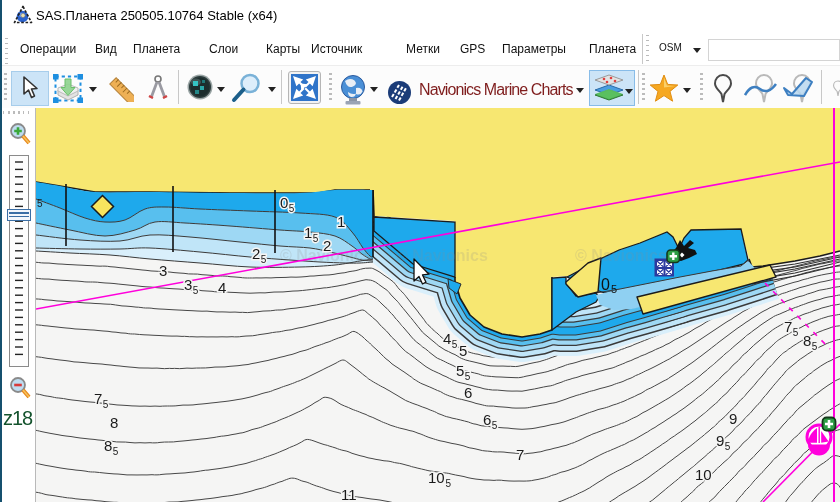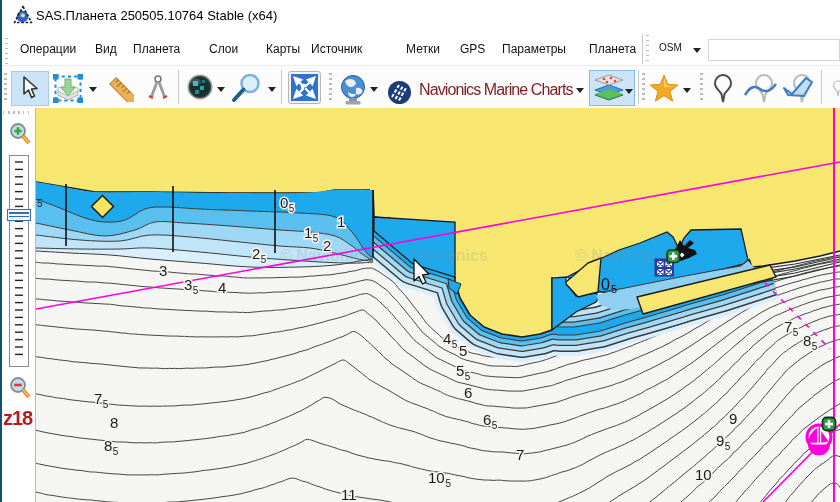--- a/index.html
+++ b/index.html
@@ -188,21 +188,21 @@
  </svg>
  <div style="position:absolute;left:5px;top:101px;width:24px;height:12px;background:#f2f6fb;border:1px solid #3a6ea5"></div>
  <div style="position:absolute;left:7px;top:104px;width:20px;height:1.6px;background:#3a6ea5"></div>
  <div style="position:absolute;left:7px;top:107.5px;width:20px;height:1.6px;background:#3a6ea5"></div>
  <svg style="position:absolute;left:7px;top:268px" width="22" height="24" viewBox="0 0 22 24">
   <circle cx="9" cy="9" r="7" fill="#bfdcf0" stroke="#8a8a8a" stroke-width="1.8"></circle>
   <path d="M5.2,9 h7.6" stroke="#d83a3a" stroke-width="2.6"></path>
   <path d="M14,14 L20,21" stroke="#e8871e" stroke-width="4"></path>
   <path d="M14,14 L20,21" stroke="#f6c35a" stroke-width="1.6"></path>
  </svg>
- <div style="position:absolute;left:1px;top:299px;font-size:20px;font-weight:bold;color:#b91c1c;letter-spacing:-1px">z18</div>
+ <div style="position:absolute;left:1px;top:299px;font-size:20px;font-weight:normal;color:#14532d;letter-spacing:-1px">z18</div>
 </div>
 <svg width="804" height="394" viewBox="36 108 804 394" style="position:absolute;left:36px;top:108px">
 <rect x="36" y="108" width="804" height="394" fill="#f5f5f4"></rect>
 <g fill="none" stroke="#474747" stroke-width="1">
 <path d="M34.0,262.2 C36,262 41,263 44.0,263.0 C47,263 51,263 54.0,263.6 C57,264 59,264 62.0,264.1 C65,264 69,265 72.0,264.7 C75,265 79,265 82.0,265.2 C85,265 89,266 92.0,265.7 C95,266 97,266 100.0,266.2 C103,266 107,266 110.0,266.7 C113,267 117,267 120.0,267.7 C123,268 125,268 128.0,268.5 C131,269 135,269 138.0,269.5 C141,270 143,270 146.0,270.3 C149,271 153,271 156.0,271.2 C159,271 163,272 166.0,271.9 C169,272 171,272 174.0,272.6 C177,273 181,273 184.0,273.3 C187,274 190,274 193.2,274.0 C196,274 199,274 202.0,274.7 C205,275 209,275 212.0,275.4 C215,276 217,276 220.4,276.0 C223,276 227,276 230.0,276.7 C233,277 237,277 240.0,277.4 C243,278 247,278 249.6,278.0 C252,278 253,278 256.0,277.9 C259,278 263,278 266.0,277.8 C269,278 273,278 276.0,277.6 C279,278 283,277 286.0,277.4 C289,277 293,277 296.0,277.2 C299,277 303,277 306.0,276.6 C309,276 311,276 314.0,276.0 C317,276 321,275 324.0,275.1 C327,275 331,275 334.0,274.3 C337,274 339,273 342.0,273.0 C345,273 347,272 350.0,271.5 C353,271 355,271 358.1,270.0 C361,269 365,268 368.0,268.2 C371,268 372,268 374.0,269.0 C376,270 378,271 380.0,272.3 C382,274 384,275 386.0,276.6 C388,278 390,279 392.0,280.9 C394,282 395,284 396.8,286.0 C398,288 400,290 402.0,291.8 C404,294 405,295 406.0,296.5 C407,298 409,300 410.3,302.0 C412,304 413,306 415.0,308.0 C417,310 418,312 419.6,314.0 C421,316 423,318 424.0,319.6 C425,321 426,323 428.0,324.8 C430,327 432,328 433.4,330.0 C435,332 436,332 438.1,334.0 C440,336 442,338 444.0,339.1 C446,341 448,342 450.0,343.0 C452,344 454,345 456.1,346.0 C458,347 462,349 464.0,349.9 C466,351 468,352 470.0,352.4 C472,353 475,354 478.0,354.2 C481,355 483,356 486.0,356.1 C489,357 493,357 496.0,357.4 C499,358 503,357 506.0,357.5 C509,358 513,358 516.0,357.5 C519,357 521,356 524.0,355.6 C527,355 529,354 532.0,353.6 C535,353 537,352 540.0,351.6 C543,351 545,350 548.0,348.6 C551,348 553,347 555.1,346.0 C557,345 560,344 562.0,343.7 C564,343 567,342 570.0,341.2 C573,340 575,340 578.0,338.8 C581,338 583,338 586.0,337.0 C589,336 591,336 594.0,335.0 C597,334 599,334 602.0,333.1 C605,332 607,331 610.0,330.5 C613,330 615,329 617.5,328.0 C620,327 622,327 624.0,325.8 C626,325 629,324 632.0,323.2 C635,322 637,321 640.0,320.6 C643,320 645,319 647.8,318.0 C650,317 652,317 654.0,315.8 C656,315 659,314 662.0,312.9 C665,312 668,311 669.9,310.0 C672,309 674,309 676.0,307.8 C678,307 682,306 684.0,304.6 C686,304 688,303 690.4,302.0 C693,301 696,300 698.0,299.0 C700,298 703,297 705.4,296.0 C708,295 710,294 712.0,293.3 C714,292 718,291 720.0,290.2 C722,289 724,289 726.0,287.8 C728,287 732,286 734.0,284.6 C736,284 739,283 741.0,282.0 C743,281 746,280 748.0,279.4 C750,278 753,277 756.0,276.5 C759,276 761,275 764.0,274.1 C767,273 769,273 772.0,272.1 C775,271 777,271 780.0,270.1 C783,269 785,269 788.0,268.0 C791,267 793,267 795.9,266.0 C799,265 801,265 803.7,264.0 C806,263 809,263 811.6,262.0 C814,261 817,261 820.0,260.1 C823,260 825,259 828.0,258.5 C831,258 834,257 836.0,257.0 C838,257 841,257 842.0,256.5 "></path>
 <path d="M34.0,278.3 C36,278 41,279 44.0,279.0 C47,279 51,279 54.0,279.7 C57,280 59,280 62.0,280.3 C65,280 69,281 72.0,280.9 C75,281 79,281 82.0,281.5 C85,282 87,282 90.4,282.0 C93,282 97,282 100.0,282.5 C103,283 107,283 110.0,283.2 C113,283 115,284 118.1,284.0 C121,284 125,285 128.0,285.0 C131,285 135,286 138.0,286.0 C141,286 143,287 146.0,286.8 C149,287 153,287 156.0,287.6 C159,288 161,288 164.0,288.1 C167,288 171,289 174.0,288.8 C177,289 181,289 184.0,289.5 C187,290 189,290 192.0,290.1 C195,290 199,290 202.0,290.7 C205,291 209,291 212.0,291.3 C215,292 219,292 222.0,291.9 C225,292 227,292 230.0,292.3 C233,292 237,293 240.0,292.8 C243,293 247,293 250.0,293.2 C253,293 257,293 260.0,292.8 C263,293 267,293 270.0,292.4 C273,292 275,292 278.0,292.0 C281,292 285,292 288.0,291.5 C291,291 295,291 298.0,290.9 C301,291 304,290 306.8,290.0 C310,290 313,289 316.0,288.9 C319,289 321,288 324.0,287.9 C327,288 331,287 334.0,286.6 C337,286 339,286 342.0,285.1 C345,285 347,284 350.0,283.3 C353,283 355,282 358.0,281.5 C361,281 363,280 366.0,279.7 C369,280 372,280 374.0,281.4 C376,282 378,284 380.0,285.3 C382,287 384,288 386.0,289.5 C388,291 389,292 390.3,294.0 C392,296 394,298 396.0,299.9 C398,302 399,303 400.0,304.6 C401,306 403,308 404.5,310.0 C406,312 408,314 409.4,316.0 C411,318 413,320 414.0,321.7 C415,323 417,325 418.0,326.7 C419,328 421,330 422.3,332.0 C424,334 426,335 428.0,336.9 C430,339 432,340 434.0,341.9 C436,343 437,345 438.8,346.0 C441,347 443,349 445.0,350.0 C447,351 450,352 452.0,353.4 C454,354 456,355 458.0,356.4 C460,358 463,359 465.7,360.0 C468,361 471,361 474.0,362.0 C477,363 479,363 482.0,363.9 C485,365 487,365 490.0,365.8 C493,366 495,366 498.0,366.1 C501,366 505,366 508.0,366.3 C511,366 515,367 518.0,366.3 C521,366 523,365 526.0,364.5 C529,364 531,363 534.0,362.7 C537,362 539,362 542.0,360.8 C545,360 548,359 550.0,358.1 C552,357 554,357 556.0,356.0 C558,355 561,354 564.0,353.2 C567,352 569,352 572.0,350.9 C575,350 577,349 580.0,348.5 C583,348 585,347 588.0,346.7 C591,346 593,345 596.0,344.8 C599,344 601,344 604.0,342.8 C607,342 610,341 612.0,340.2 C614,339 616,339 618.3,338.0 C621,337 623,336 626.0,335.3 C629,334 632,333 634.0,332.4 C636,332 638,331 640.8,330.0 C643,329 645,328 648.0,327.4 C651,326 654,325 656.0,324.3 C658,323 660,323 662.0,321.9 C664,321 668,320 670.0,318.6 C672,318 674,317 676.3,316.0 C679,315 682,314 684.0,312.6 C686,312 688,311 690.0,309.9 C692,309 696,307 698.0,306.3 C700,305 702,305 704.0,303.6 C706,303 710,301 712.0,300.1 C714,299 716,298 718.0,297.4 C720,296 723,295 725.8,294.0 C728,293 730,292 732.0,291.3 C734,290 737,289 739.8,288.0 C742,287 744,286 746.0,285.5 C748,285 752,283 754.0,282.3 C756,281 758,281 760.0,280.0 C762,279 765,279 768.0,277.8 C771,277 773,276 776.0,275.7 C779,275 781,274 784.0,273.5 C787,273 789,272 792.0,271.3 C795,271 797,270 800.0,269.2 C803,268 805,268 808.0,267.1 C811,266 813,266 816.0,265.1 C819,264 821,264 824.0,263.5 C827,263 829,262 832.0,261.9 C835,261 840,261 842.0,260.7 "></path>
 <path d="M34.0,298.8 C36,299 41,299 44.0,299.7 C47,300 49,300 52.0,300.3 C55,301 59,301 62.0,301.2 C65,301 69,302 72.0,301.9 C75,302 77,302 80.0,302.5 C83,303 87,303 90.0,303.1 C93,303 97,304 100.0,303.7 C103,304 105,304 108.0,304.2 C111,304 115,305 118.0,305.3 C121,306 123,306 126.0,306.1 C129,306 133,307 136.0,307.1 C139,307 143,308 145.6,308.0 C149,308 151,308 154.0,308.6 C157,309 161,309 164.0,309.2 C167,309 171,310 174.0,309.8 C177,310 179,310 182.0,310.2 C185,310 189,311 192.0,310.7 C195,311 199,311 202.0,311.2 C205,311 209,311 212.0,311.6 C215,312 219,312 222.0,311.9 C225,312 227,312 230.0,312.2 C233,312 237,312 240.0,312.4 C243,312 247,313 250.0,312.4 C253,312 255,312 258.0,311.7 C261,311 265,311 268.0,310.9 C271,311 275,310 277.7,310.0 C281,310 283,310 286.0,309.2 C289,309 293,308 296.0,308.1 C299,308 301,307 304.0,307.0 C307,307 309,306 312.0,305.6 C315,305 318,305 320.6,304.0 C324,303 327,303 330.0,302.3 C333,302 335,301 338.0,300.8 C341,300 343,299 346.0,298.6 C349,298 351,297 354.0,296.3 C357,296 360,294 362.0,294.1 C364,294 366,293 368.6,294.0 C371,295 373,297 375.3,298.0 C377,299 378,300 380.0,302.1 C382,304 384,306 386.0,307.8 C388,309 388,310 390.0,312.1 C392,314 394,316 395.2,318.0 C397,320 399,322 400.0,323.4 C401,325 402,326 404.0,328.0 C406,330 407,332 409.1,334.0 C411,336 412,338 414.0,339.7 C416,341 417,343 419.1,344.0 C421,345 422,347 424.2,348.0 C426,349 428,351 430.0,352.7 C432,354 434,356 436.0,357.3 C438,359 440,359 442.0,360.3 C444,361 447,363 449.7,364.0 C452,365 454,366 456.0,367.1 C458,368 460,369 462.5,370.0 C465,371 468,371 470.6,372.0 C473,373 476,373 478.8,374.0 C481,375 484,376 486.7,376.0 C490,376 493,377 496.0,376.9 C499,377 503,377 506.0,377.3 C509,377 513,378 516.0,377.7 C519,378 523,377 526.0,376.2 C529,376 531,375 534.0,374.5 C537,374 539,373 542.0,372.8 C545,372 547,372 550.0,370.7 C553,370 556,369 557.9,368.0 C560,367 562,367 564.0,365.9 C566,365 569,364 572.0,363.5 C575,363 577,362 580.0,361.2 C583,360 585,360 588.0,359.2 C591,359 593,358 596.0,357.3 C599,357 601,356 604.0,355.3 C607,355 609,354 612.0,352.8 C615,352 618,351 619.9,350.0 C622,349 624,349 626.0,347.7 C628,347 632,346 634.0,344.6 C636,344 638,343 640.7,342.0 C643,341 646,340 648.0,339.1 C650,338 653,337 655.5,336.0 C658,335 660,334 662.0,333.1 C664,332 666,331 668.7,330.0 C671,329 674,328 676.0,326.6 C678,326 680,325 682.0,323.7 C684,323 687,321 689.3,320.0 C692,319 694,318 696.0,316.6 C698,316 700,315 702.0,313.5 C704,312 707,311 708.9,310.0 C711,309 714,308 716.0,306.5 C718,305 720,305 722.0,303.5 C724,302 727,301 729.1,300.0 C731,299 734,298 736.0,296.7 C738,296 740,295 742.0,293.9 C744,293 748,291 750.0,290.4 C752,289 754,289 756.0,287.8 C758,287 761,286 764.0,284.7 C767,284 769,283 772.0,282.4 C775,282 777,281 780.0,280.1 C783,279 785,279 787.1,278.0 C789,277 792,277 794.2,276.0 C797,275 799,275 802.0,273.9 C805,273 807,272 810.0,271.8 C813,271 815,270 818.0,269.7 C821,269 824,269 826.8,268.0 C830,267 833,267 836.0,266.3 C839,266 841,266 842.0,265.8 "></path>
 <path d="M34.0,324.5 C36,325 41,325 44.0,325.7 C47,326 49,326 52.0,326.5 C55,327 59,327 62.0,327.6 C65,328 67,328 70.0,328.3 C73,329 77,329 80.0,329.2 C83,329 87,330 90.0,329.9 C93,330 95,330 98.0,330.5 C101,331 105,331 108.0,331.3 C111,332 113,332 116.0,332.2 C119,333 123,333 126.0,333.2 C129,334 132,334 134.6,334.0 C138,334 141,335 144.0,334.8 C147,335 151,335 154.0,335.3 C157,335 161,336 164.0,335.8 C167,336 169,336 172.0,336.1 C175,336 179,336 182.0,336.4 C185,336 189,337 192.0,336.7 C195,337 199,337 202.0,336.8 C205,337 209,337 212.0,336.9 C215,337 219,337 222.0,336.8 C225,337 229,337 232.0,336.7 C235,337 239,337 242.0,336.4 C245,336 247,336 250.0,335.9 C253,336 257,335 260.0,334.5 C263,334 265,334 268.0,333.4 C271,333 274,332 276.6,332.0 C280,332 283,331 286.0,330.4 C289,330 291,330 294.0,329.0 C297,328 299,328 302.0,327.4 C305,327 307,326 310.0,325.4 C313,325 315,324 318.0,323.3 C321,323 323,322 326.0,321.2 C329,320 331,320 334.0,319.1 C337,318 339,318 342.0,316.9 C345,316 348,315 350.0,314.0 C352,313 354,313 356.0,311.9 C358,311 361,310 362.7,310.0 C365,310 367,313 368.5,314.0 C370,315 372,317 374.0,318.7 C376,320 378,322 379.3,324.0 C381,326 382,327 384.0,328.7 C386,330 387,332 389.1,334.0 C391,336 392,338 394.0,339.3 C396,341 397,342 398.4,344.0 C400,346 402,348 404.0,349.9 C406,352 408,353 409.3,354.0 C411,355 413,357 414.7,358.0 C416,359 418,361 420.0,362.1 C422,364 424,365 426.0,366.7 C428,368 430,369 432.0,370.2 C434,371 438,373 440.0,373.8 C442,375 444,376 446.0,376.6 C448,378 451,379 452.9,380.0 C455,381 457,382 460.0,382.7 C463,383 465,384 468.0,384.6 C471,385 473,386 476.0,386.7 C479,387 481,388 484.0,388.8 C487,389 490,390 492.5,390.0 C496,390 499,390 502.0,390.5 C505,391 509,391 512.0,391.1 C515,391 519,391 522.0,391.2 C525,391 527,390 530.0,389.7 C533,389 536,389 538.9,388.0 C542,387 545,387 548.0,386.2 C551,386 554,385 556.0,384.0 C558,383 560,383 562.0,382.0 C564,381 567,380 570.0,379.3 C573,378 575,378 578.0,377.0 C581,376 583,375 586.0,374.6 C589,374 591,373 594.0,372.7 C597,372 599,371 602.0,370.7 C605,370 607,369 610.0,368.5 C613,368 615,367 617.2,366.0 C620,365 622,364 624.0,363.4 C626,362 630,361 632.0,360.1 C634,359 636,358 638.0,357.5 C640,356 644,355 646.0,354.1 C648,353 650,352 652.0,351.4 C654,350 657,349 659.3,348.0 C662,347 664,346 666.0,344.6 C668,344 670,343 672.0,341.5 C674,340 676,339 678.6,338.0 C681,337 684,335 686.0,334.0 C688,333 690,332 692.0,330.5 C694,329 696,328 698.0,327.0 C700,326 702,325 704.0,323.5 C706,322 708,321 710.0,320.0 C712,319 715,317 716.9,316.0 C719,315 722,313 724.0,312.0 C726,311 728,310 730.0,308.7 C732,308 734,307 736.0,305.4 C738,304 740,303 742.5,302.0 C745,301 748,299 750.0,298.3 C752,297 754,296 756.0,295.4 C758,294 761,293 763.4,292.0 C766,291 768,291 770.0,289.8 C772,289 775,288 778.0,287.2 C781,286 783,286 786.0,284.7 C789,284 791,283 794.0,282.3 C797,282 799,281 802.0,280.0 C805,279 807,279 809.3,278.0 C812,277 814,277 816.9,276.0 C820,275 823,275 826.0,274.1 C829,274 831,273 834.0,272.6 C837,272 841,272 842.0,271.7 "></path>
 <path d="M34.0,356.3 C36,357 41,357 44.0,357.8 C47,358 49,359 52.0,358.9 C55,359 57,360 60.0,360.0 C63,360 67,361 70.0,361.2 C73,362 75,362 78.0,362.1 C81,362 85,363 88.0,363.0 C91,363 95,364 98.0,363.8 C101,364 103,364 106.0,364.6 C109,365 113,365 116.0,365.7 C119,366 121,366 124.0,366.5 C127,367 131,367 134.0,367.4 C137,368 141,368 144.0,368.0 C147,368 149,368 152.0,368.2 C155,368 159,368 162.0,368.5 C165,369 169,368 172.0,368.5 C175,368 179,369 182.0,368.5 C185,368 189,368 192.0,368.3 C195,368 198,368 200.7,368.0 C204,368 207,368 210.0,367.6 C213,367 217,367 220.0,367.0 C223,367 227,367 230.0,366.3 C233,366 235,366 238.0,365.7 C241,365 245,365 248.0,364.5 C251,364 253,363 256.0,362.9 C259,362 261,362 264.0,361.2 C267,361 269,360 272.0,359.3 C275,359 277,358 280.0,357.3 C283,357 285,356 288.0,355.3 C291,355 293,354 296.0,353.1 C299,352 301,351 304.0,350.6 C307,350 309,349 311.4,348.0 C314,347 316,346 318.0,345.6 C320,345 323,344 326.0,342.7 C329,342 331,341 333.2,340.0 C336,339 338,338 340.0,337.5 C342,337 346,335 348.0,334.1 C350,333 352,331 354.0,331.4 C356,332 358,333 360.0,334.8 C362,336 364,338 366.0,340.0 C368,342 369,342 370.5,344.0 C372,346 374,347 376.0,349.1 C378,351 379,352 381.1,354.0 C383,356 384,357 386.0,358.8 C388,360 390,362 392.0,363.9 C394,365 396,367 398.0,367.9 C400,369 402,371 404.0,371.9 C406,373 408,375 409.8,376.0 C412,377 413,379 415.4,380.0 C417,381 420,383 422.0,383.8 C424,385 426,385 428.0,386.3 C430,387 434,389 436.0,389.8 C438,391 440,391 442.0,392.5 C444,394 447,395 449.5,396.0 C452,397 454,397 456.0,398.1 C458,399 461,399 464.0,400.0 C467,401 469,401 472.0,402.1 C475,403 477,404 480.0,404.3 C483,405 486,406 488.5,406.0 C492,406 495,406 498.0,406.7 C501,407 505,407 508.0,407.4 C511,408 513,408 516.0,408.1 C519,408 522,408 525.0,408.0 C528,408 531,407 534.0,406.5 C537,406 539,406 542.0,405.1 C545,405 547,404 550.0,403.5 C553,403 555,403 558.0,401.8 C561,401 563,400 566.0,399.1 C569,398 571,397 574.0,396.3 C577,395 579,395 581.3,394.0 C584,393 586,393 588.0,392.0 C590,391 593,391 596.0,389.8 C599,389 601,388 604.0,387.6 C607,387 609,386 612.0,385.3 C615,384 618,383 620.0,382.5 C622,382 624,381 626.0,380.0 C628,379 632,378 634.0,376.5 C636,375 638,375 640.0,373.7 C642,373 645,371 647.8,370.0 C650,369 652,368 654.0,367.0 C656,366 658,365 660.0,363.9 C662,363 665,361 667.2,360.0 C670,359 672,357 674.0,356.1 C676,355 678,354 680.0,352.5 C682,351 684,350 686.0,348.8 C688,348 690,346 692.0,345.0 C694,344 696,342 698.0,341.0 C700,340 702,338 704.0,337.0 C706,336 708,334 710.0,333.0 C712,332 714,330 716.0,329.0 C718,328 720,326 722.0,325.0 C724,324 726,322 728.0,321.1 C730,320 732,319 734.0,317.3 C736,316 738,315 740.0,313.6 C742,312 744,311 746.1,310.0 C748,309 751,307 753.3,306.0 C756,305 758,304 760.0,302.5 C762,301 764,300 766.0,299.4 C768,298 771,297 774.0,296.5 C777,296 779,295 781.1,294.0 C783,293 786,293 788.0,291.7 C790,291 793,290 796.0,289.1 C799,288 801,287 804.0,286.6 C807,286 809,285 812.0,284.3 C815,284 817,283 820.0,282.2 C823,282 825,281 828.0,280.6 C831,280 834,279 836.0,279.1 C838,279 841,279 842.0,278.6 "></path>
 <path d="M34.0,393.5 C35,394 39,394 42.0,395.0 C45,396 47,396 50.0,396.5 C53,397 56,398 58.8,398.0 C62,398 65,399 68.0,399.4 C71,400 73,400 76.0,400.4 C79,401 83,401 86.0,401.6 C89,402 91,402 94.0,402.3 C97,403 101,403 104.0,403.4 C107,404 109,404 112.0,404.3 C115,405 119,405 122.0,405.2 C125,405 129,406 132.0,405.9 C135,406 137,406 140.0,406.2 C143,406 147,406 150.0,406.3 C153,406 157,406 160.0,406.3 C163,406 167,406 169.7,406.0 C173,406 175,406 178.0,405.6 C181,405 185,405 188.0,405.1 C191,405 195,405 198.0,404.3 C201,404 203,404 206.0,403.6 C209,403 213,403 216.0,402.5 C219,402 221,402 224.0,401.6 C227,401 231,401 234.0,400.2 C237,400 239,399 242.0,398.9 C245,398 247,398 250.0,397.1 C253,396 255,396 258.0,394.9 C261,394 263,393 266.0,392.5 C269,392 272,391 273.9,390.0 C276,389 278,389 280.0,387.9 C282,387 285,386 288.0,385.1 C291,384 294,383 296.0,382.0 C298,381 300,381 302.0,379.6 C304,379 308,377 309.9,376.0 C312,375 314,374 316.0,373.0 C318,372 320,371 322.1,370.0 C324,369 328,367 330.0,366.1 C332,365 334,364 336.0,363.1 C338,362 341,360 342.8,360.0 C345,360 346,361 348.0,362.6 C350,364 352,366 354.0,367.2 C356,369 358,370 360.0,371.9 C362,373 363,375 365.0,376.0 C367,377 368,379 370.4,380.0 C372,381 375,383 377.1,384.0 C379,385 382,387 384.0,387.7 C386,389 388,390 390.0,391.1 C392,392 394,394 396.0,394.7 C398,396 400,397 402.0,398.3 C404,400 407,401 409.4,402.0 C412,403 414,404 416.0,404.5 C418,405 422,407 424.0,407.5 C426,408 428,409 430.2,410.0 C433,411 436,412 438.0,413.5 C440,414 442,415 444.6,416.0 C447,417 449,417 452.0,418.1 C455,419 458,419 460.6,420.0 C463,421 466,421 468.4,422.0 C471,423 473,424 476.0,424.2 C479,425 481,426 484.0,426.0 C487,426 491,427 494.0,427.1 C497,427 501,428 504.0,427.9 C507,428 509,428 512.0,428.6 C515,429 519,429 522.0,429.3 C525,429 529,429 532.0,428.6 C535,428 537,428 540.0,427.1 C543,427 545,426 548.0,425.5 C551,425 553,424 556.0,423.9 C559,423 561,423 564.0,421.9 C567,421 569,420 572.0,419.0 C575,418 578,417 579.9,416.0 C582,415 584,415 586.0,413.8 C588,413 591,412 594.0,411.1 C597,410 599,409 602.0,408.6 C605,408 608,407 610.0,406.2 C612,405 614,405 616.6,404.0 C619,403 622,402 624.0,401.2 C626,400 629,399 630.9,398.0 C633,397 636,396 638.0,394.6 C640,394 642,393 644.0,391.5 C646,390 648,389 650.8,388.0 C653,387 656,385 658.0,384.1 C660,383 662,382 664.0,380.8 C666,380 668,379 670.0,377.3 C672,376 674,375 676.0,373.5 C678,372 680,371 682.0,369.5 C684,368 686,367 688.0,365.4 C690,364 692,363 694.0,361.3 C696,360 698,358 700.0,356.8 C702,355 704,354 706.0,352.2 C708,351 710,349 711.4,348.0 C713,347 715,345 716.6,344.0 C718,343 720,341 722.0,339.8 C724,338 726,337 728.0,335.3 C730,334 732,332 734.0,330.8 C736,329 738,328 740.0,326.5 C742,325 744,324 746.0,322.3 C748,321 750,320 752.0,318.3 C754,317 756,316 758.0,314.5 C760,313 762,312 764.0,310.9 C766,310 768,309 770.0,307.7 C772,307 776,305 778.0,304.4 C780,303 782,303 784.3,302.0 C787,301 789,300 792.0,299.1 C795,298 797,297 800.0,296.4 C803,296 805,295 807.4,294.0 C810,293 812,293 814.1,292.0 C817,291 819,290 822.0,289.8 C825,289 828,289 831.2,288.0 C834,287 838,287 840.0,286.5 C842,286 842,287 842.0,286.6 "></path>

